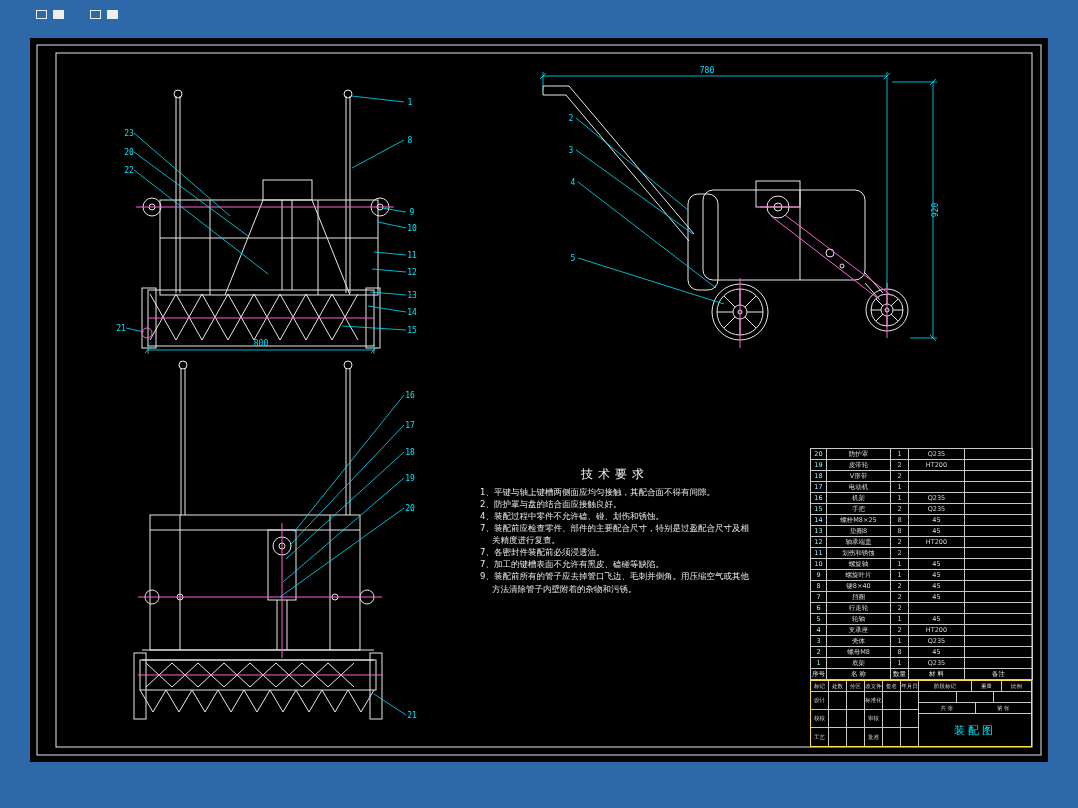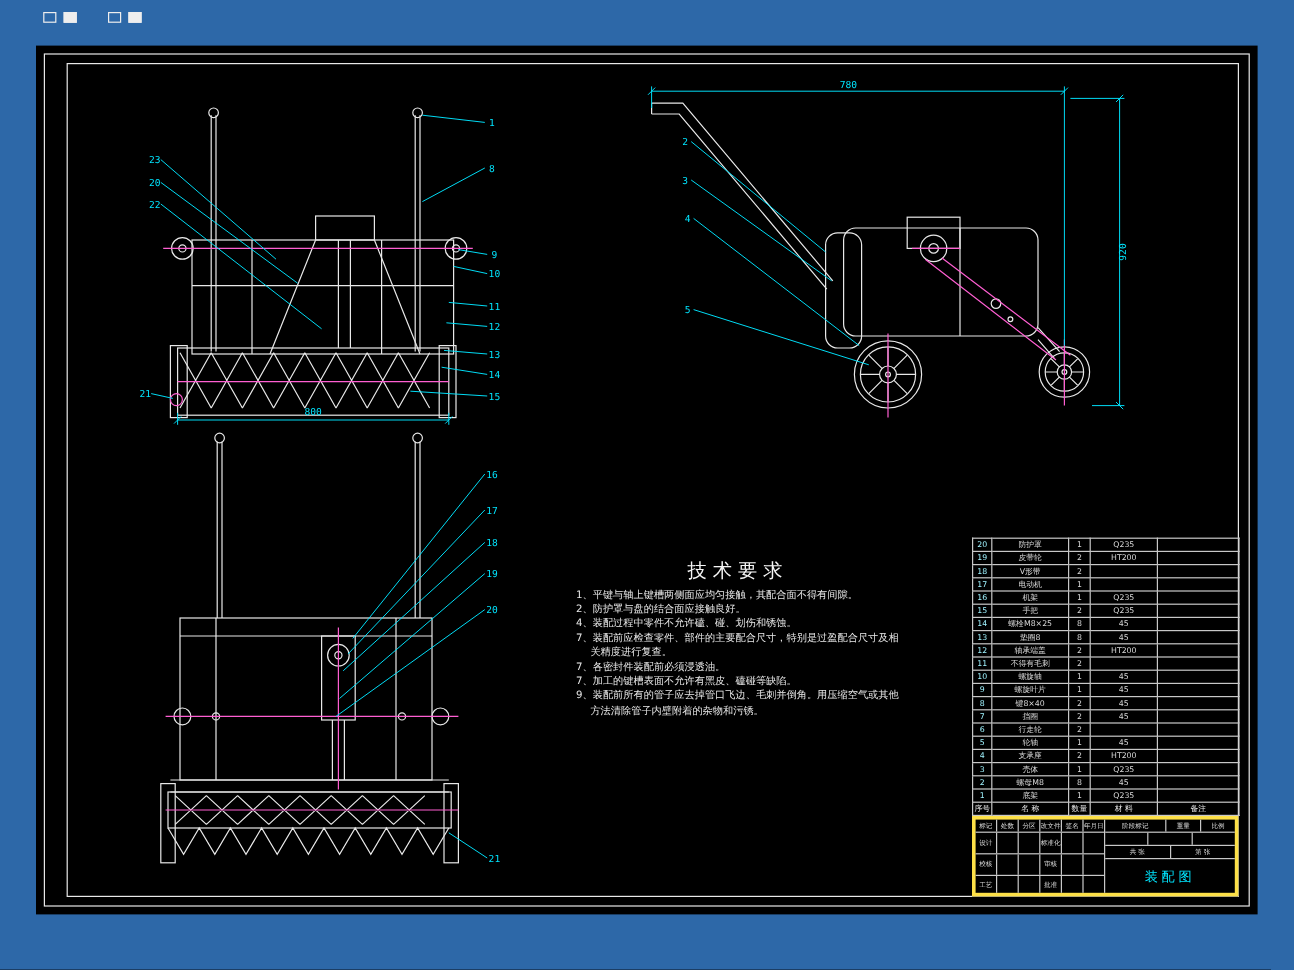--- a/index.html
+++ b/index.html
@@ -8,30 +8,30 @@
        font-family:"DejaVu Sans","Liberation Sans",sans-serif}
   .canvas{position:absolute;left:30px;top:38px;width:1018px;height:724px;background:#000}
   svg.draw{position:absolute;left:0;top:0;width:1018px;height:724px}
   .frame{fill:none;stroke:#e8e8e8;stroke-width:1}
   .w{stroke:#e8e8e8;fill:none;stroke-width:1}
   .cl{stroke:#ff5fd2;fill:none;stroke-width:1}
   .cy{stroke:#00e5ff;fill:none;stroke-width:0.8}
   svg text{fill:#00e5ff;font-size:8px;font-family:"DejaVu Sans Mono","Liberation Mono",monospace;text-anchor:middle}
   
   .tech{position:absolute;left:450px;top:428px;width:270px;color:#e8e8e8}
-  .tech h3{font-size:16px;font-weight:normal;text-align:center;letter-spacing:5px;margin-bottom:3px;color:#f5f5f5}
+  .tech h3{font-size:12px;font-weight:normal;text-align:center;letter-spacing:5px;margin-bottom:3px;color:#f5f5f5}
   .tr-item{font-size:8.5px;line-height:1.42;padding-left:12px;text-indent:-12px}
   
   table.parts{position:absolute;left:780px;top:410px;width:222px;border-collapse:collapse;table-layout:fixed;color:#d8d8d8}
   table.parts td{border:1px solid #c8c8c8;font-size:6.5px;height:11px;line-height:10px;text-align:center;
                  overflow:hidden;white-space:nowrap;padding:0 1px}
   table.parts td:first-child{color:#9ff3ff}
   table.parts tr.phead td{color:#e8e8e8}
   
-  .tb{position:absolute;left:780px;top:642px;width:222px;height:67px;display:flex;border:3px solid #fde047;color:#d8d8d8;background:#000}
+  .tb{position:absolute;left:780px;top:642px;width:222px;height:67px;display:flex;border:1px solid #fde047;color:#d8d8d8;background:#000}
   .tb-left{width:108px;display:flex;flex-direction:column;border-right:1px solid #c8c8c8}
   .tb-right{flex:1;display:flex;flex-direction:column}
   .tb-row{display:flex;border-bottom:1px solid #c8c8c8}
   .tb-row:last-child{border-bottom:none}
   .h11{height:11px}.h18{height:18px}.h19{flex:1}
   .tbc{flex:1;border-right:1px solid #c8c8c8;font-size:5.5px;display:flex;align-items:center;justify-content:center;
        overflow:hidden;white-space:nowrap}
   .tbc:last-child{border-right:none}
   .tb-name{flex:1;display:flex;align-items:center;justify-content:center;color:#00e5ff;font-size:11px;letter-spacing:3px}
   
@@ -274,21 +274,21 @@
         </tr>
         <tr class="">
           <td>12</td>
           <td>轴承端盖</td>
           <td>2</td>
           <td>HT200</td>
           <td></td>
         </tr>
         <tr class="">
           <td>11</td>
-          <td>不得有毛刺</td>
+          <td>划伤和锈蚀</td>
           <td>2</td>
           <td></td>
           <td></td>
         </tr>
         <tr class="">
           <td>10</td>
           <td>螺旋轴</td>
           <td>1</td>
           <td>45</td>
           <td></td>

